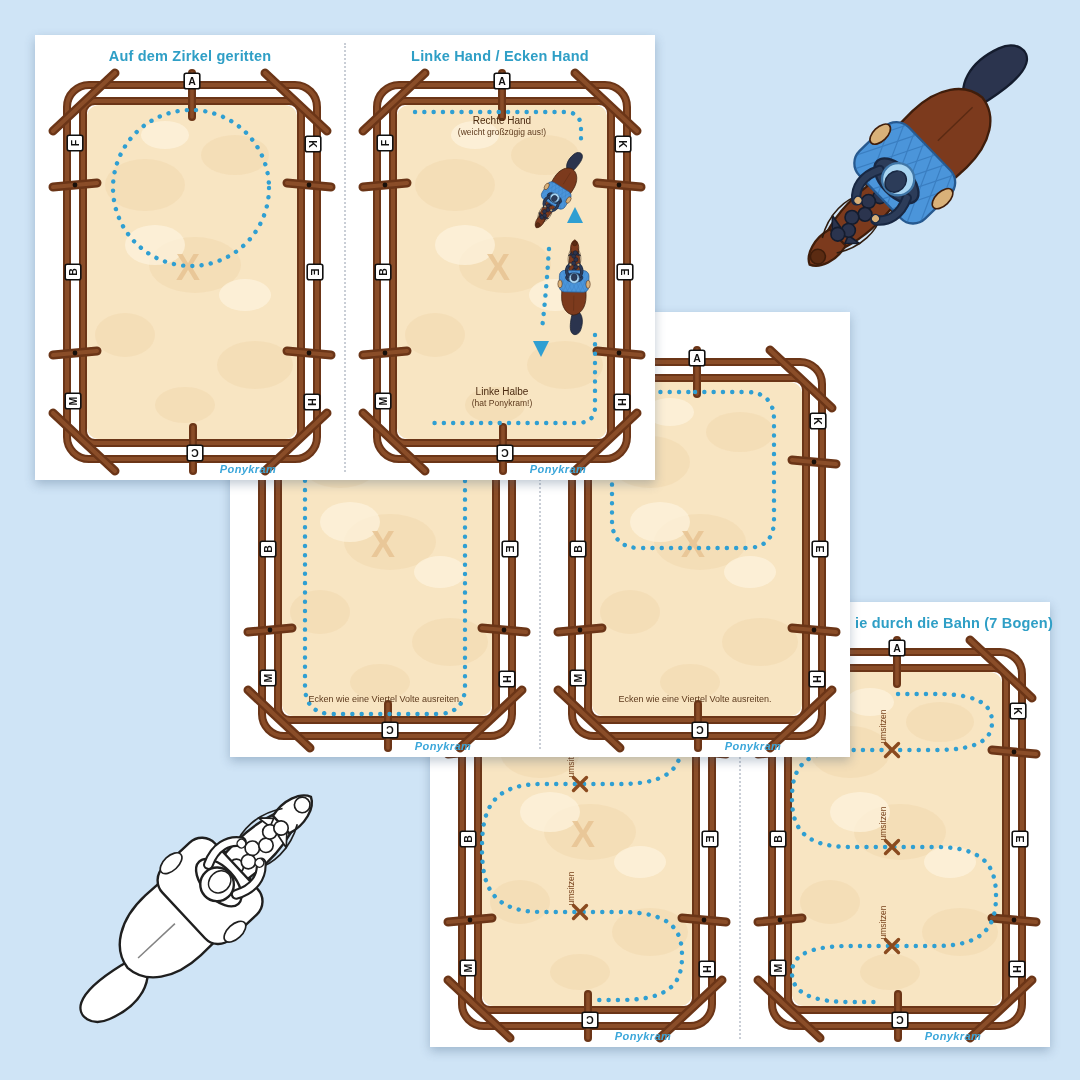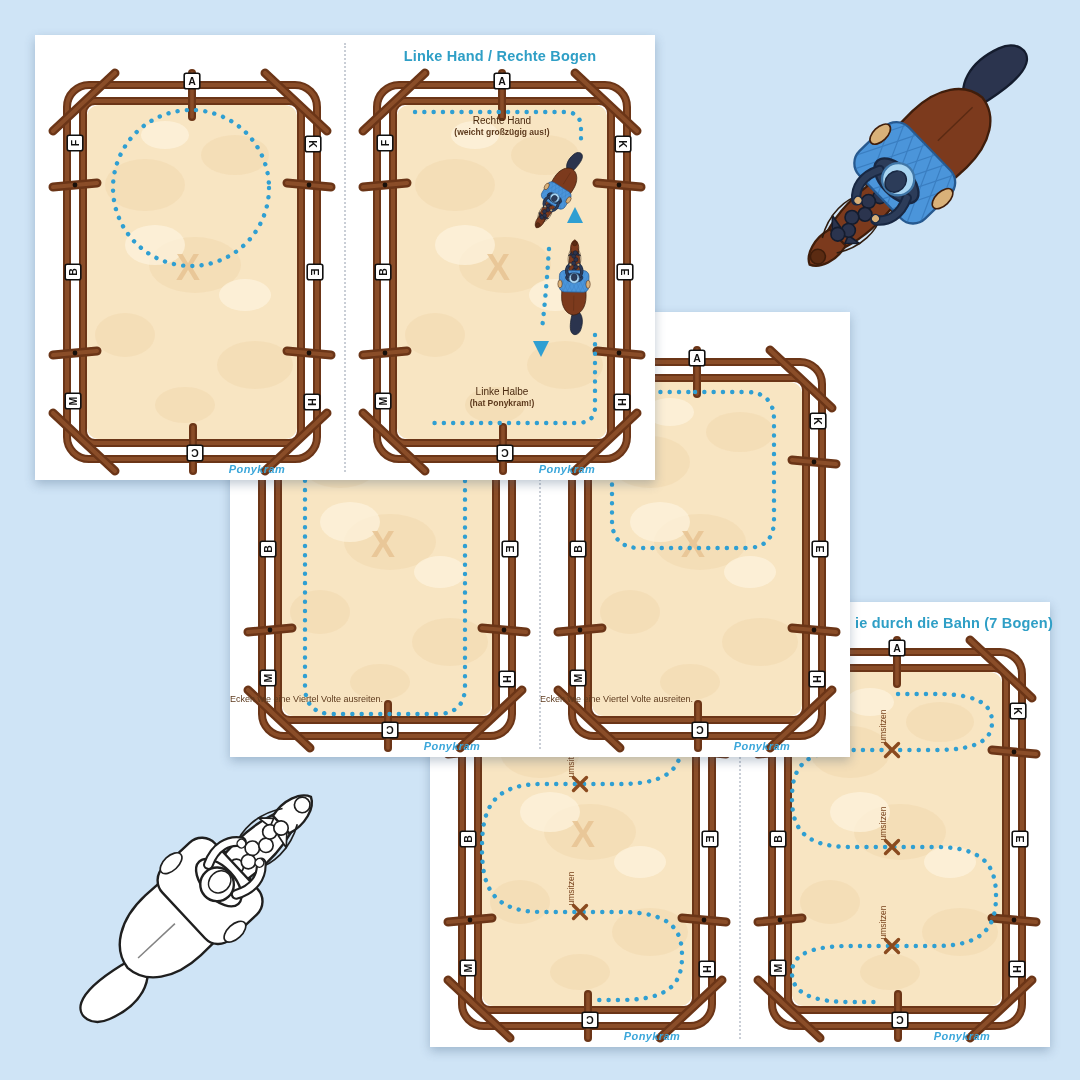--- a/index.html
+++ b/index.html
@@ -9,26 +9,26 @@
   .sheet-a{left:35px;top:35px;z-index:30;}
   .sheet-b{left:230px;top:312px;z-index:20;}
   .sheet-c{left:430px;top:602px;z-index:10;}
   .card{position:absolute;top:0;width:310px;height:445px;}
   .card.left{left:0;}
   .card.right{left:310px;}
   .cut-divider{position:absolute;left:309px;top:8px;bottom:8px;width:0;border-left:2px dotted var(--divider,#c9ced6);z-index:5;}
   .arena-svg{position:absolute;left:0;top:0;width:310px;height:445px;}
   .card-title{position:absolute;top:13px;left:0;width:100%;text-align:center;font-size:14.5px;font-weight:bold;letter-spacing:.2px;color:var(--title,#2f9fc6);white-space:nowrap;}
   .card-title.offset{text-align:left;padding-left:115px;box-sizing:border-box;}
-  .brand{position:absolute;bottom:5px;left:9px;width:100%;text-align:center;padding-left:116px;box-sizing:border-box;font-size:11px;font-weight:bold;letter-spacing:.4px;color:var(--brand,#3aa6da);font-style:italic;}
+  .brand{position:absolute;bottom:5px;left:0;width:100%;text-align:center;padding-left:116px;box-sizing:border-box;font-size:11px;font-weight:bold;letter-spacing:.4px;color:var(--brand,#3aa6da);font-style:italic;}
   .lbl{position:absolute;left:2px;width:100%;text-align:center;color:var(--label,#4a2a10);font-weight:normal;font-size:10px;line-height:11px;}
-  .lbl-sub{position:absolute;left:2px;width:100%;text-align:center;color:var(--note,#5d3a1d);font-weight:bold;font-size:8.5px;line-height:10px;}
+  .lbl-sub{position:absolute;left:2px;width:100%;text-align:center;color:var(--note,#5d3a1d);font-weight:normal;font-size:8.5px;line-height:10px;}
   .lbl-rechte{top:80px;}  .lbl-rechte-sub{top:92px;}
   .lbl-linke{top:351px;}  .lbl-linke-sub{top:363px;}
-  .corner-note{position:absolute;top:382px;left:0;width:100%;font-size:9px;color:var(--note,#5d3a1d);}
+  .corner-note{position:absolute;top:382px;left:0;width:100%;text-align:center;font-size:9px;color:var(--note,#5d3a1d);}
   .umsitzen{position:absolute;width:56px;height:11px;line-height:11px;font-size:8.5px;color:#7a451f;transform:rotate(-90deg);text-align:left;}
   .deco{position:absolute;width:340px;height:340px;z-index:5;}
   .deco-colored{left:748px;top:-10px;}
   .deco-outline{left:26px;top:734px;}
 </style>
 </head>
 <body>
 
 <div class="canvas">
 
@@ -110,20 +110,21 @@
             </g> 
             <g transform="translate(277,367) rotate(90)">
               <rect x="-7.8" y="-7.8" width="15.6" height="15.6" rx="2" fill="#ffffff" stroke="#111111" stroke-width="1.6"></rect>
               <text x="0" y="3.9" text-anchor="middle" font-size="10.5" font-weight="bold" fill="#111111" font-family="&quot;Liberation Sans&quot;, sans-serif">H</text>
             </g>
   </g>
           <g>
             <ellipse cx="156" cy="153" rx="78" ry="78" fill="none" stroke="#2f9fd2" stroke-width="4.4" stroke-linecap="round" stroke-dasharray="0.1 9.2"></ellipse>
           </g>
         </svg>
+      <div class="card-title">Auf dem Zirkel geritten</div>
       <div class="brand">Ponykram</div>
     </div>
     <div class="card right">
       <svg class="arena-svg" viewBox="0 0 310 445">
   <g>
     <rect x="52" y="70" width="210" height="334" rx="12" fill="#f8e5c2"></rect>
     <ellipse cx="110" cy="150" rx="40" ry="26" fill="#eed1a2" opacity="0.35"></ellipse>
             <ellipse cx="200" cy="120" rx="34" ry="20" fill="#eed1a2" opacity="0.35"></ellipse>
             <ellipse cx="90" cy="300" rx="30" ry="22" fill="#eed1a2" opacity="0.35"></ellipse>
             <ellipse cx="220" cy="330" rx="38" ry="24" fill="#eed1a2" opacity="0.35"></ellipse>
@@ -313,21 +314,21 @@
   <path d="M-17,-30 C-24,-44 -21,-56 -12,-63" fill="none" stroke="#182742" stroke-width="9" stroke-linecap="round"></path>
   <path d="M-17,-30 C-24,-44 -21,-56 -12,-63" fill="none" stroke="#2c3c59" stroke-width="5.5" stroke-linecap="round"></path>
   <path d="M17,-30 C24,-44 21,-56 12,-63" fill="none" stroke="#182742" stroke-width="9" stroke-linecap="round"></path>
   <path d="M17,-30 C24,-44 21,-56 12,-63" fill="none" stroke="#2c3c59" stroke-width="5.5" stroke-linecap="round"></path>
   <circle cx="-11" cy="-62" r="3.6" fill="#d9b179" stroke="#182742" stroke-width="1.2"></circle>
   <circle cx="11" cy="-62" r="3.6" fill="#d9b179" stroke="#182742" stroke-width="1.2"></circle>
   <circle cx="0" cy="-24" r="14" fill="#aad6f2" stroke="#4077a8" stroke-width="2"></circle>
   <ellipse cx="0" cy="-27" rx="8.5" ry="10" fill="#2c3c59" stroke="#182742" stroke-width="1.2"></ellipse>
           </g>
         </svg>
-      <div class="card-title">Linke Hand / Rechte Bogen</div>
+      <div class="card-title">Linke Hand / Ecken Hand</div>
       <div class="lbl lbl-rechte">Rechte Hand</div>
       <div class="lbl-sub lbl-rechte-sub">(weicht großzügig aus!)</div>
       <div class="lbl lbl-linke">Linke Halbe</div>
       <div class="lbl-sub lbl-linke-sub">(hat Ponykram!)</div>
       <div class="brand">Ponykram</div>
     </div>
   </div>
 
   <div class="sheet sheet-b">
     <div class="cut-divider"></div>

